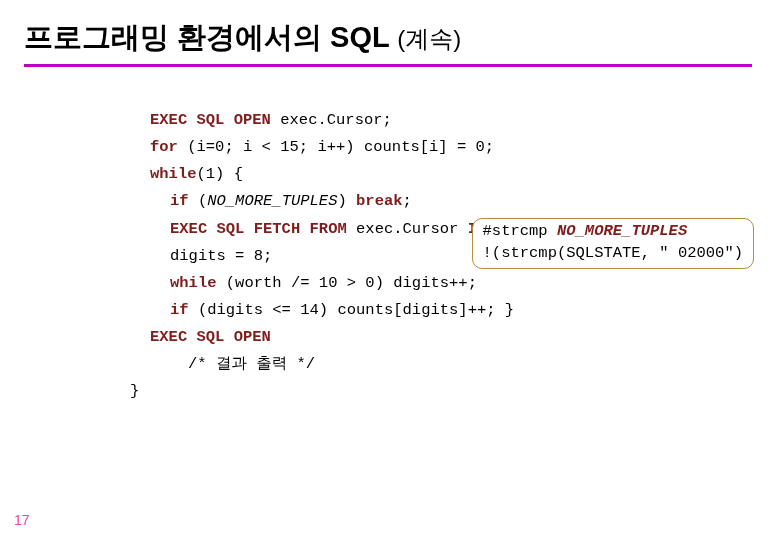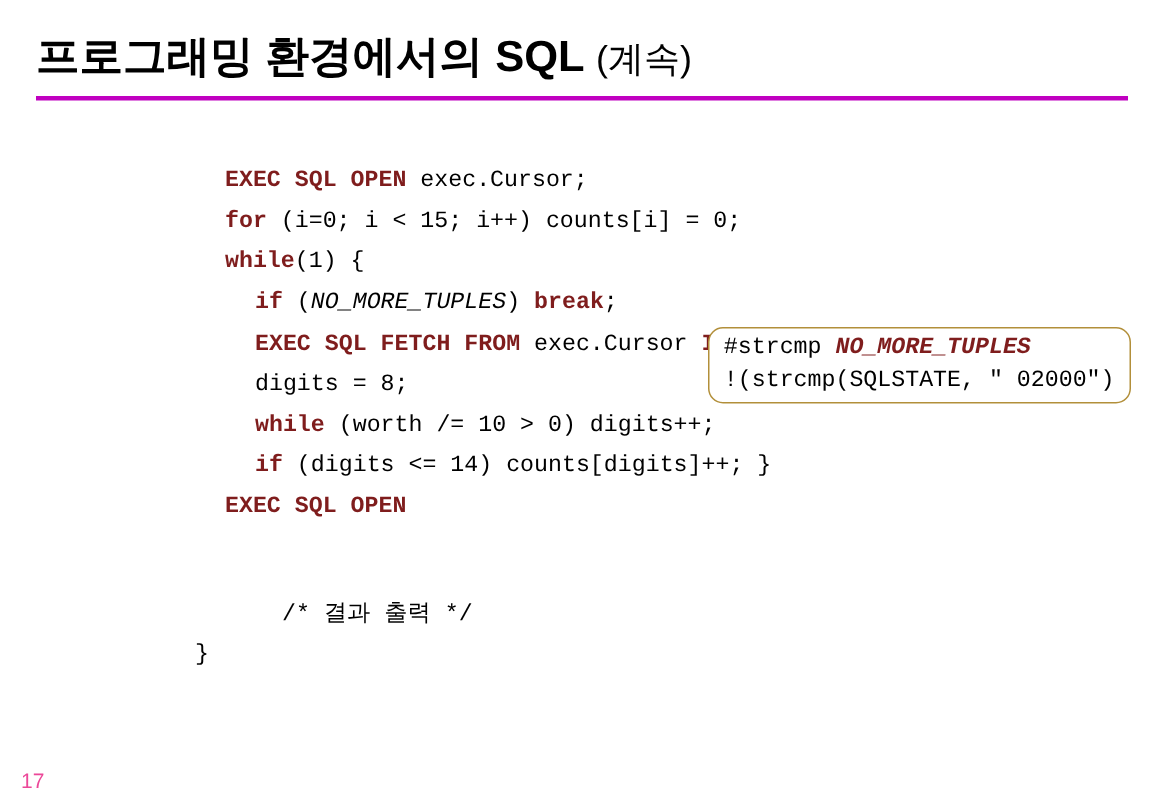--- a/index.html
+++ b/index.html
@@ -33,21 +33,21 @@
       font-family: "Courier New", monospace;
       font-size: 15.5px;
       line-height: 1.75;
       color: #000;
       position: relative;
     }
     .code-area .kw { color: #7f1d1d; font-weight: bold; }
     .code-area .em { font-style: italic; }
     .code-area .line { white-space: pre; position: relative; }
     .indent1 { padding-left: 20px; }
-    .indent2 { padding-left: 38px; margin-top: 45px; }
+    .indent2 { padding-left: 38px; }
     .callout {
       position: absolute;
       right: -2px;
       top: 111px;
       border: 1.5px solid #b28f3a;
       border-radius: 10px;
       padding: 2px 10px 4px 10px;
       font-family: "Courier New", monospace;
       font-size: 15.5px;
       line-height: 1.4;

